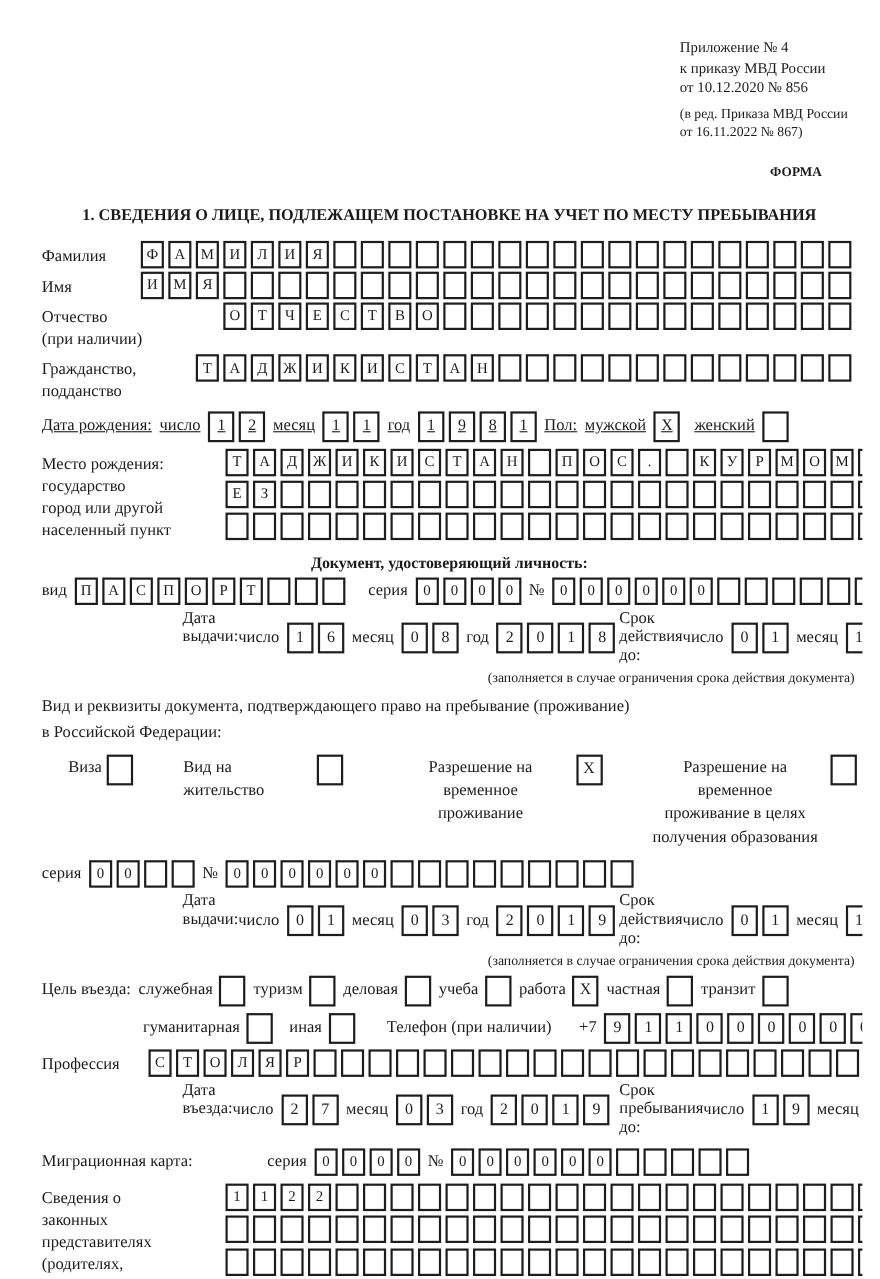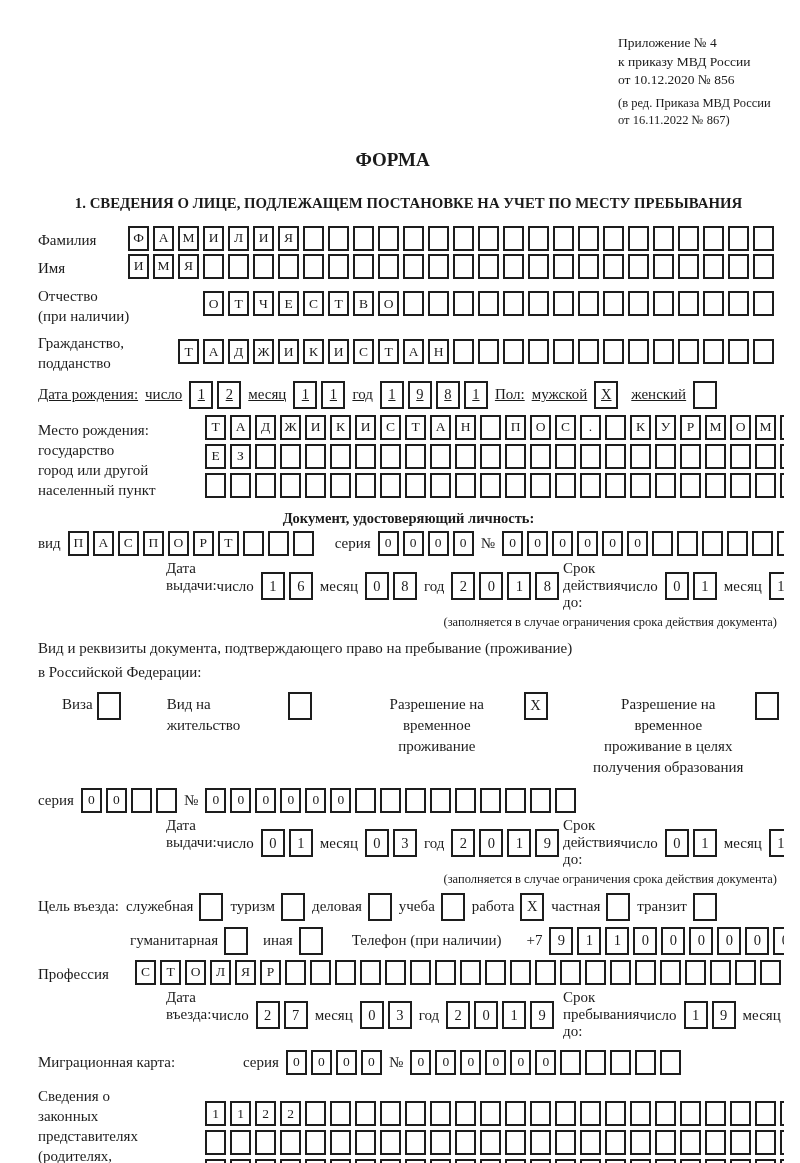--- a/index.html
+++ b/index.html
@@ -1,29 +1,29 @@
 <!DOCTYPE html>
 <html><head>
 <meta charset="utf-8">
 <style>
   html,body{margin:0;padding:0;background:#fff;}
   body{width:800px;height:1163px;font-family:"Liberation Serif", serif;color:#1b1b1b;}
   .page{box-sizing:border-box;width:784px;height:1163px;padding:34px 5px 0 38px;position:relative;overflow:hidden;}
 
   .appendix{margin-left:580px;width:210px;font-size:13.5px;line-height:1.38;white-space:pre-line;}
   .edition{margin-left:580px;width:210px;font-size:12.5px;line-height:1.35;margin-top:5px;white-space:pre-line;}
-  .form-label{text-align:center;margin:20px 32px 0 0;font-weight:bold;font-size:19px;}
+  .form-label{text-align:right;margin:20px 32px 0 0;font-weight:bold;font-size:12px;}
 
   .title{margin-top:18px;text-align:center;font-weight:bold;font-size:15.5px;line-height:1.55;}
   .title .blank{display:inline-block;width:58px;border-bottom:2px solid #3a3a3a;height:14px;margin-left:10px;}
 
   .sec-heading{margin-top:24px;text-align:center;font-weight:bold;font-size:14.8px;}
 
   .form-body{margin-top:14px;}
-  .frow{display:flex;align-items:center;margin-bottom:3px;}
+  .frow{display:flex;align-items:flex-start;margin-bottom:3px;}
   .flabel{flex-shrink:0;font-size:15px;line-height:1.35;padding-top:4px;white-space:pre-line;}
   .w90{width:90px;} .w97{width:97px;} .w140{width:140px;} .w165{width:165px;} .w167{width:167px;}
 
   .boxes{display:inline-flex;gap:4px;flex-wrap:nowrap;}
   .box{box-sizing:border-box;width:21px;height:25px;border:2px solid #1d1d1d;display:inline-flex;
        align-items:center;justify-content:center;font-size:13.5px;line-height:1;background:#fff;flex-shrink:0;}
   .lg .box{width:24px;height:28px;font-size:14.5px;}
   .stack3 .boxes{margin-bottom:4px;}
 
   .inline-line{display:flex;align-items:center;gap:7px;font-size:15px;flex-wrap:nowrap;}

